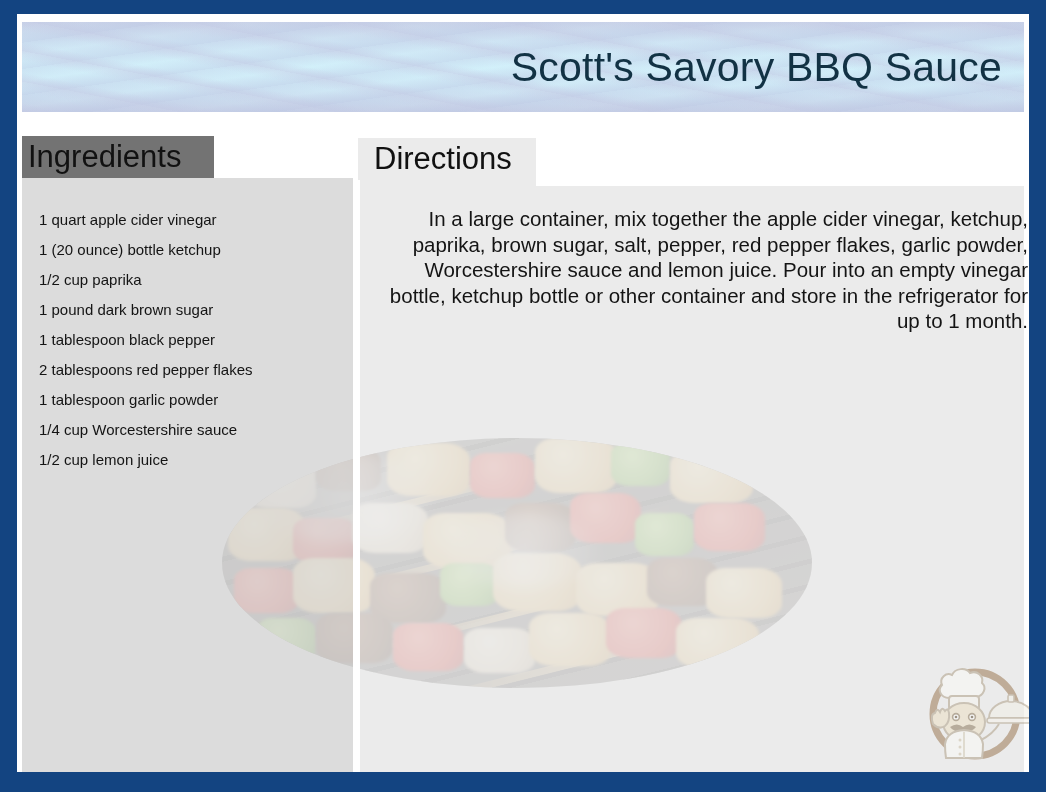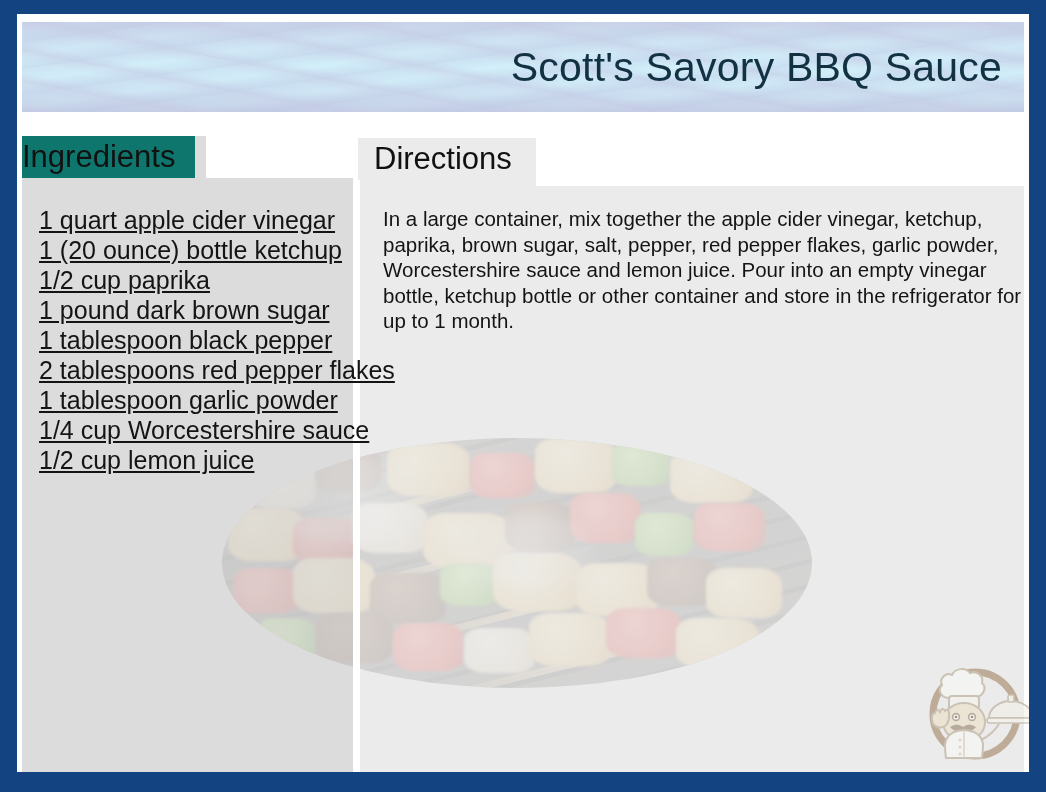--- a/index.html
+++ b/index.html
@@ -90,23 +90,24 @@
   
   .section-tab {
     position: absolute;
     display: flex;
     align-items: center;
     box-sizing: border-box;
   }
   #ingredients-tab {
     left: 5px;
     top: 122px;
-    width: 173px;
+    width: 192px;
     height: 42px;
-    background: #0f766e;
+    padding-left: 6px;
+    background: #737373;
   }
   #ingredients-tab-cover {
     position: absolute;
     left: 189px;
     top: 122px;
     width: 152px;
     height: 42px;
     background: #ffffff;
   }
   #directions-tab {
@@ -135,37 +136,37 @@
   #ingredient-list {
     position: absolute;
     left: 22px;
     top: 191px;
     width: 320px;
     list-style: none;
     margin: 0;
     padding: 0;
   }
   #ingredient-list li {
-    font-size: 25px;
+    font-size: 15px;
     line-height: 30px;
     color: #141414;
     white-space: nowrap;
-    text-decoration: underline;
   }
 
   
   #directions-text {
     position: absolute;
     left: 366px;
     top: 192px;
     width: 645px;
     font-size: 20.5px;
     line-height: 25.5px;
     color: #141414;
     margin: 0;
+    text-align: right;
   }
 
   
   #food-photo {
     position: absolute;
     left: 205px;
     top: 424px;
     width: 590px;
     height: 250px;
     border-radius: 50%;

